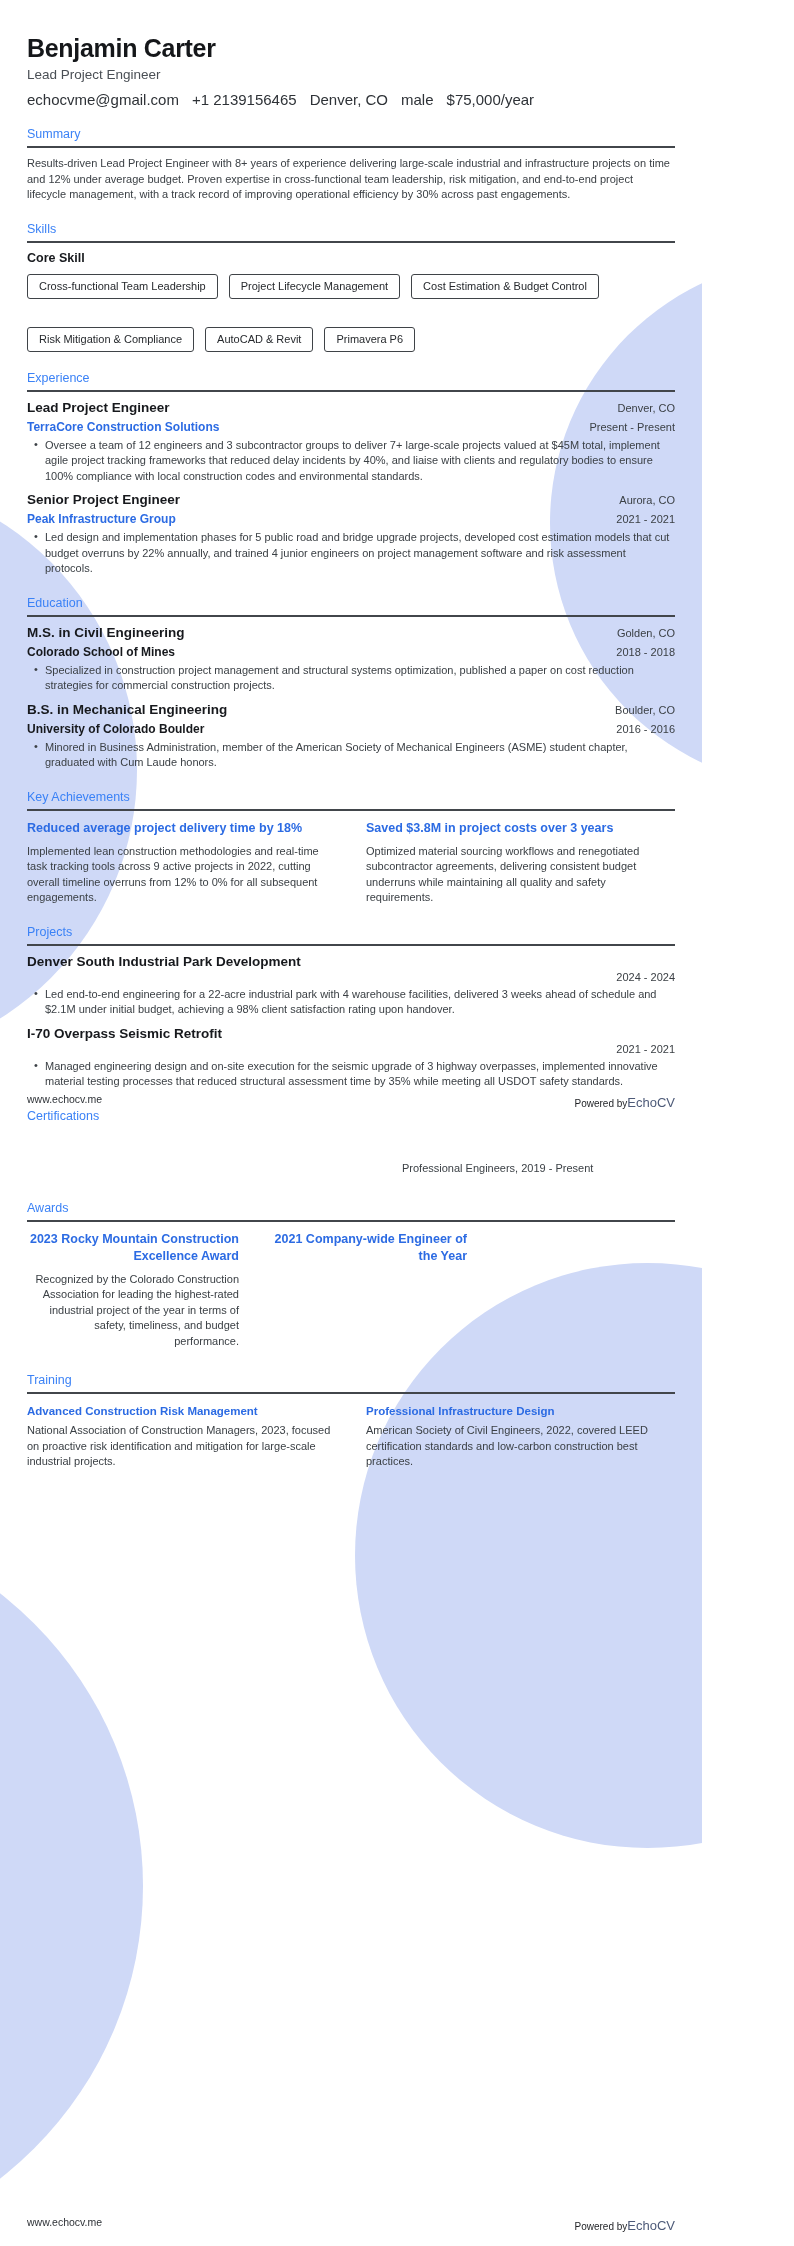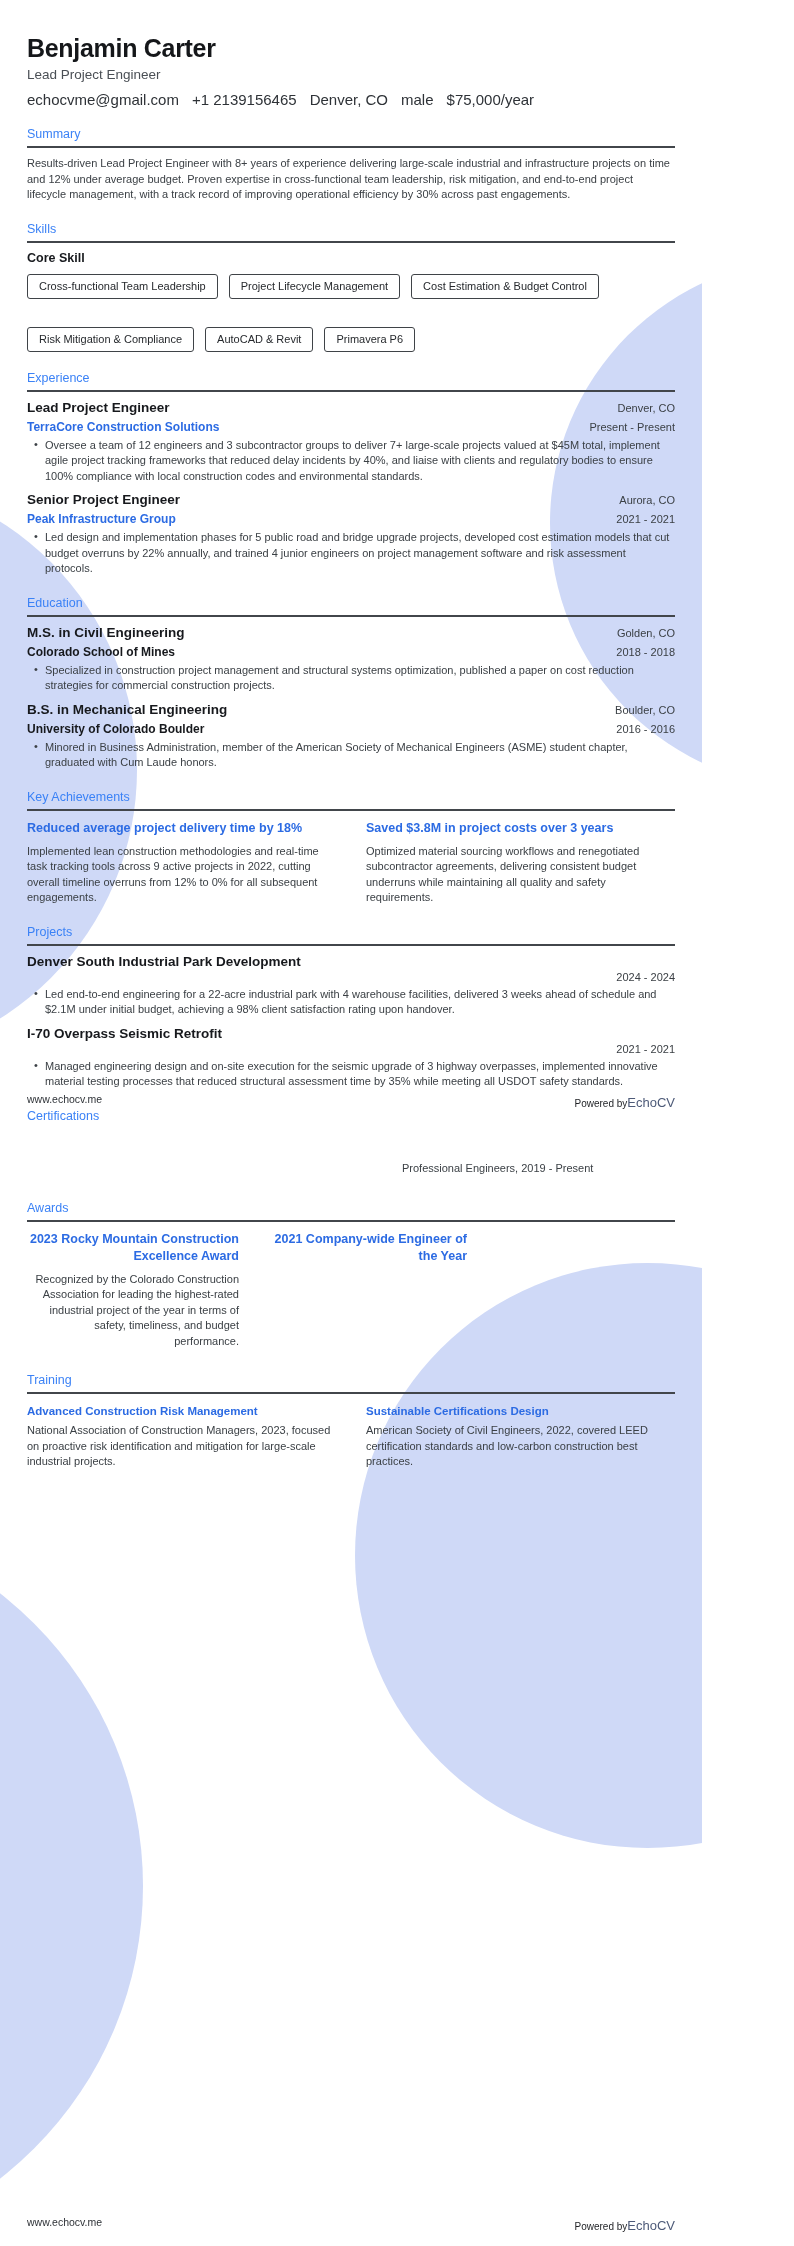--- a/index.html
+++ b/index.html
@@ -262,21 +262,21 @@
       </section>
 
       <section class="sec" style="margin-top:24px;">
         <h2 class="sec-heading">Training</h2>
         <div class="cols">
           <div class="col">
             <h3 class="blue-title" style="font-size:11.5px; margin-bottom:3px;">Advanced Construction Risk Management</h3>
             <p class="body">National Association of Construction Managers, 2023, focused on proactive risk identification and mitigation for large-scale industrial projects.</p>
           </div>
           <div class="col">
-            <h3 class="blue-title" style="font-size:11.5px; margin-bottom:3px;">Sustainable Certifications Design</h3>
+            <h3 class="blue-title" style="font-size:11.5px; margin-bottom:3px;">Professional Infrastructure Design</h3>
             <p class="body">American Society of Civil Engineers, 2022, covered LEED certification standards and low-carbon construction best practices.</p>
           </div>
         </div>
       </section>
     </div>
 
     <footer class="page-footer">
       <a class="footer-site" href="#">www.echocv.me</a>
       <div>
         <span class="powered">Powered by</span><a class="brand" href="#">EchoCV</a>

